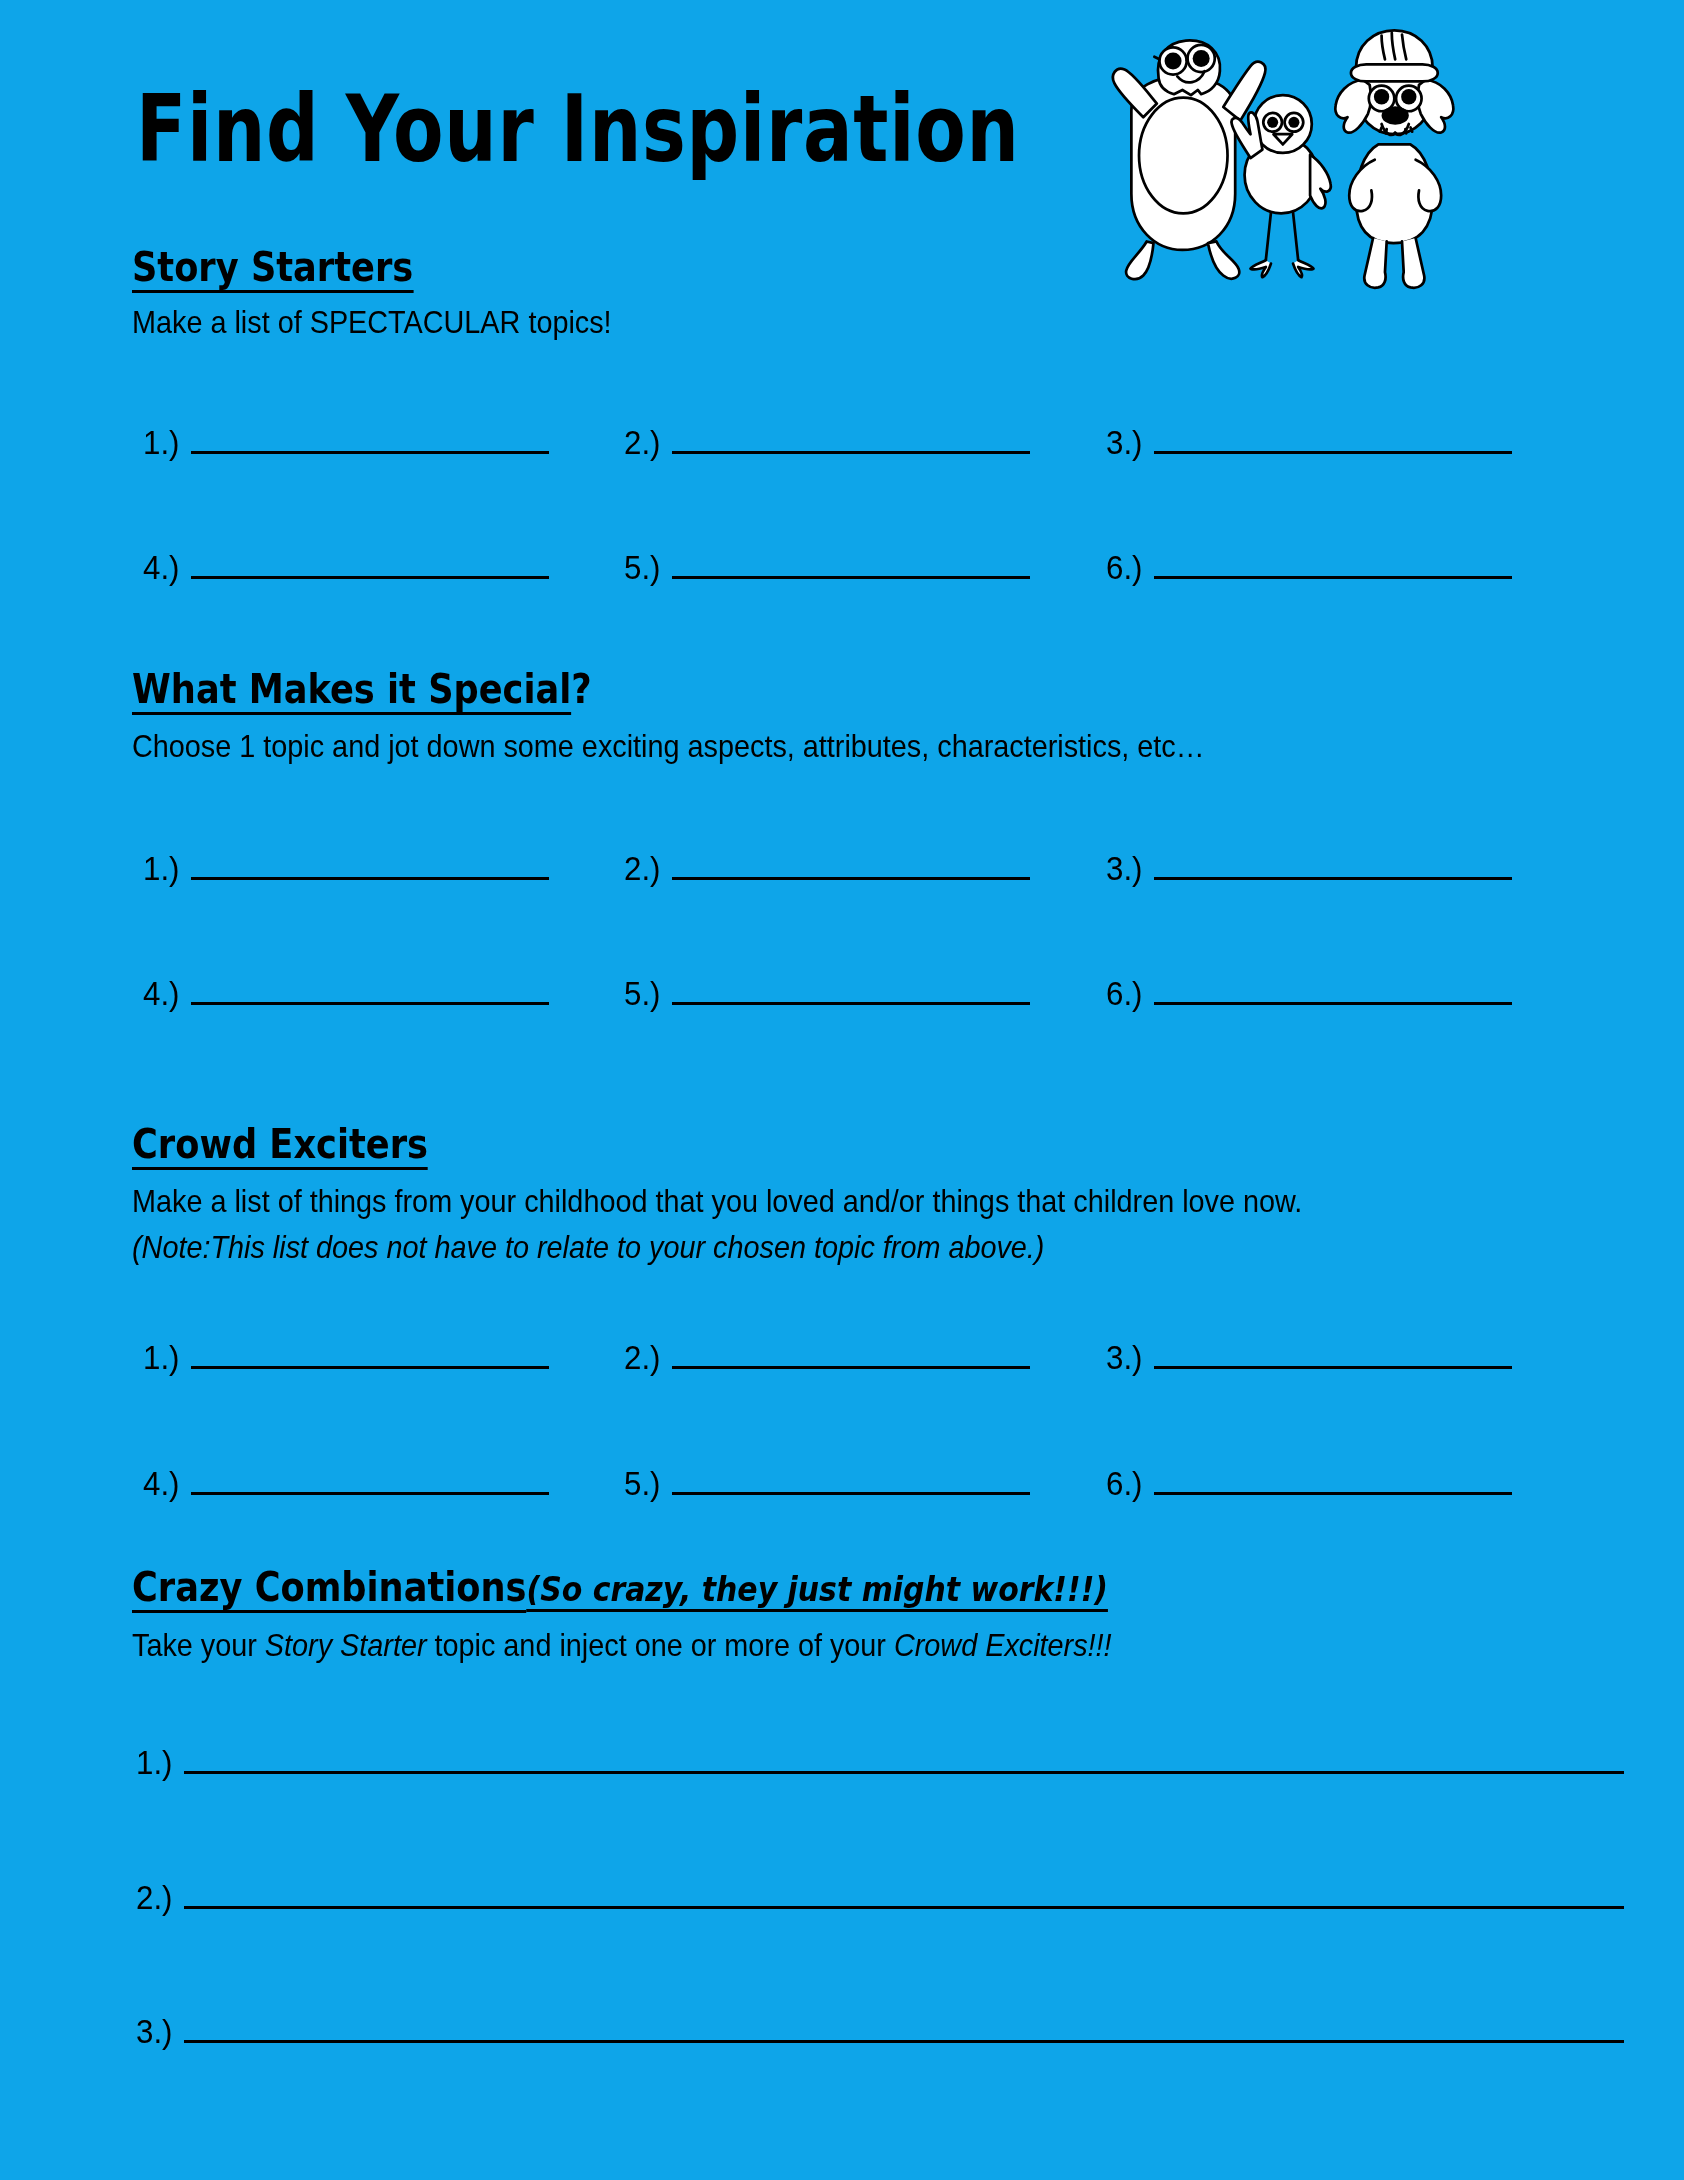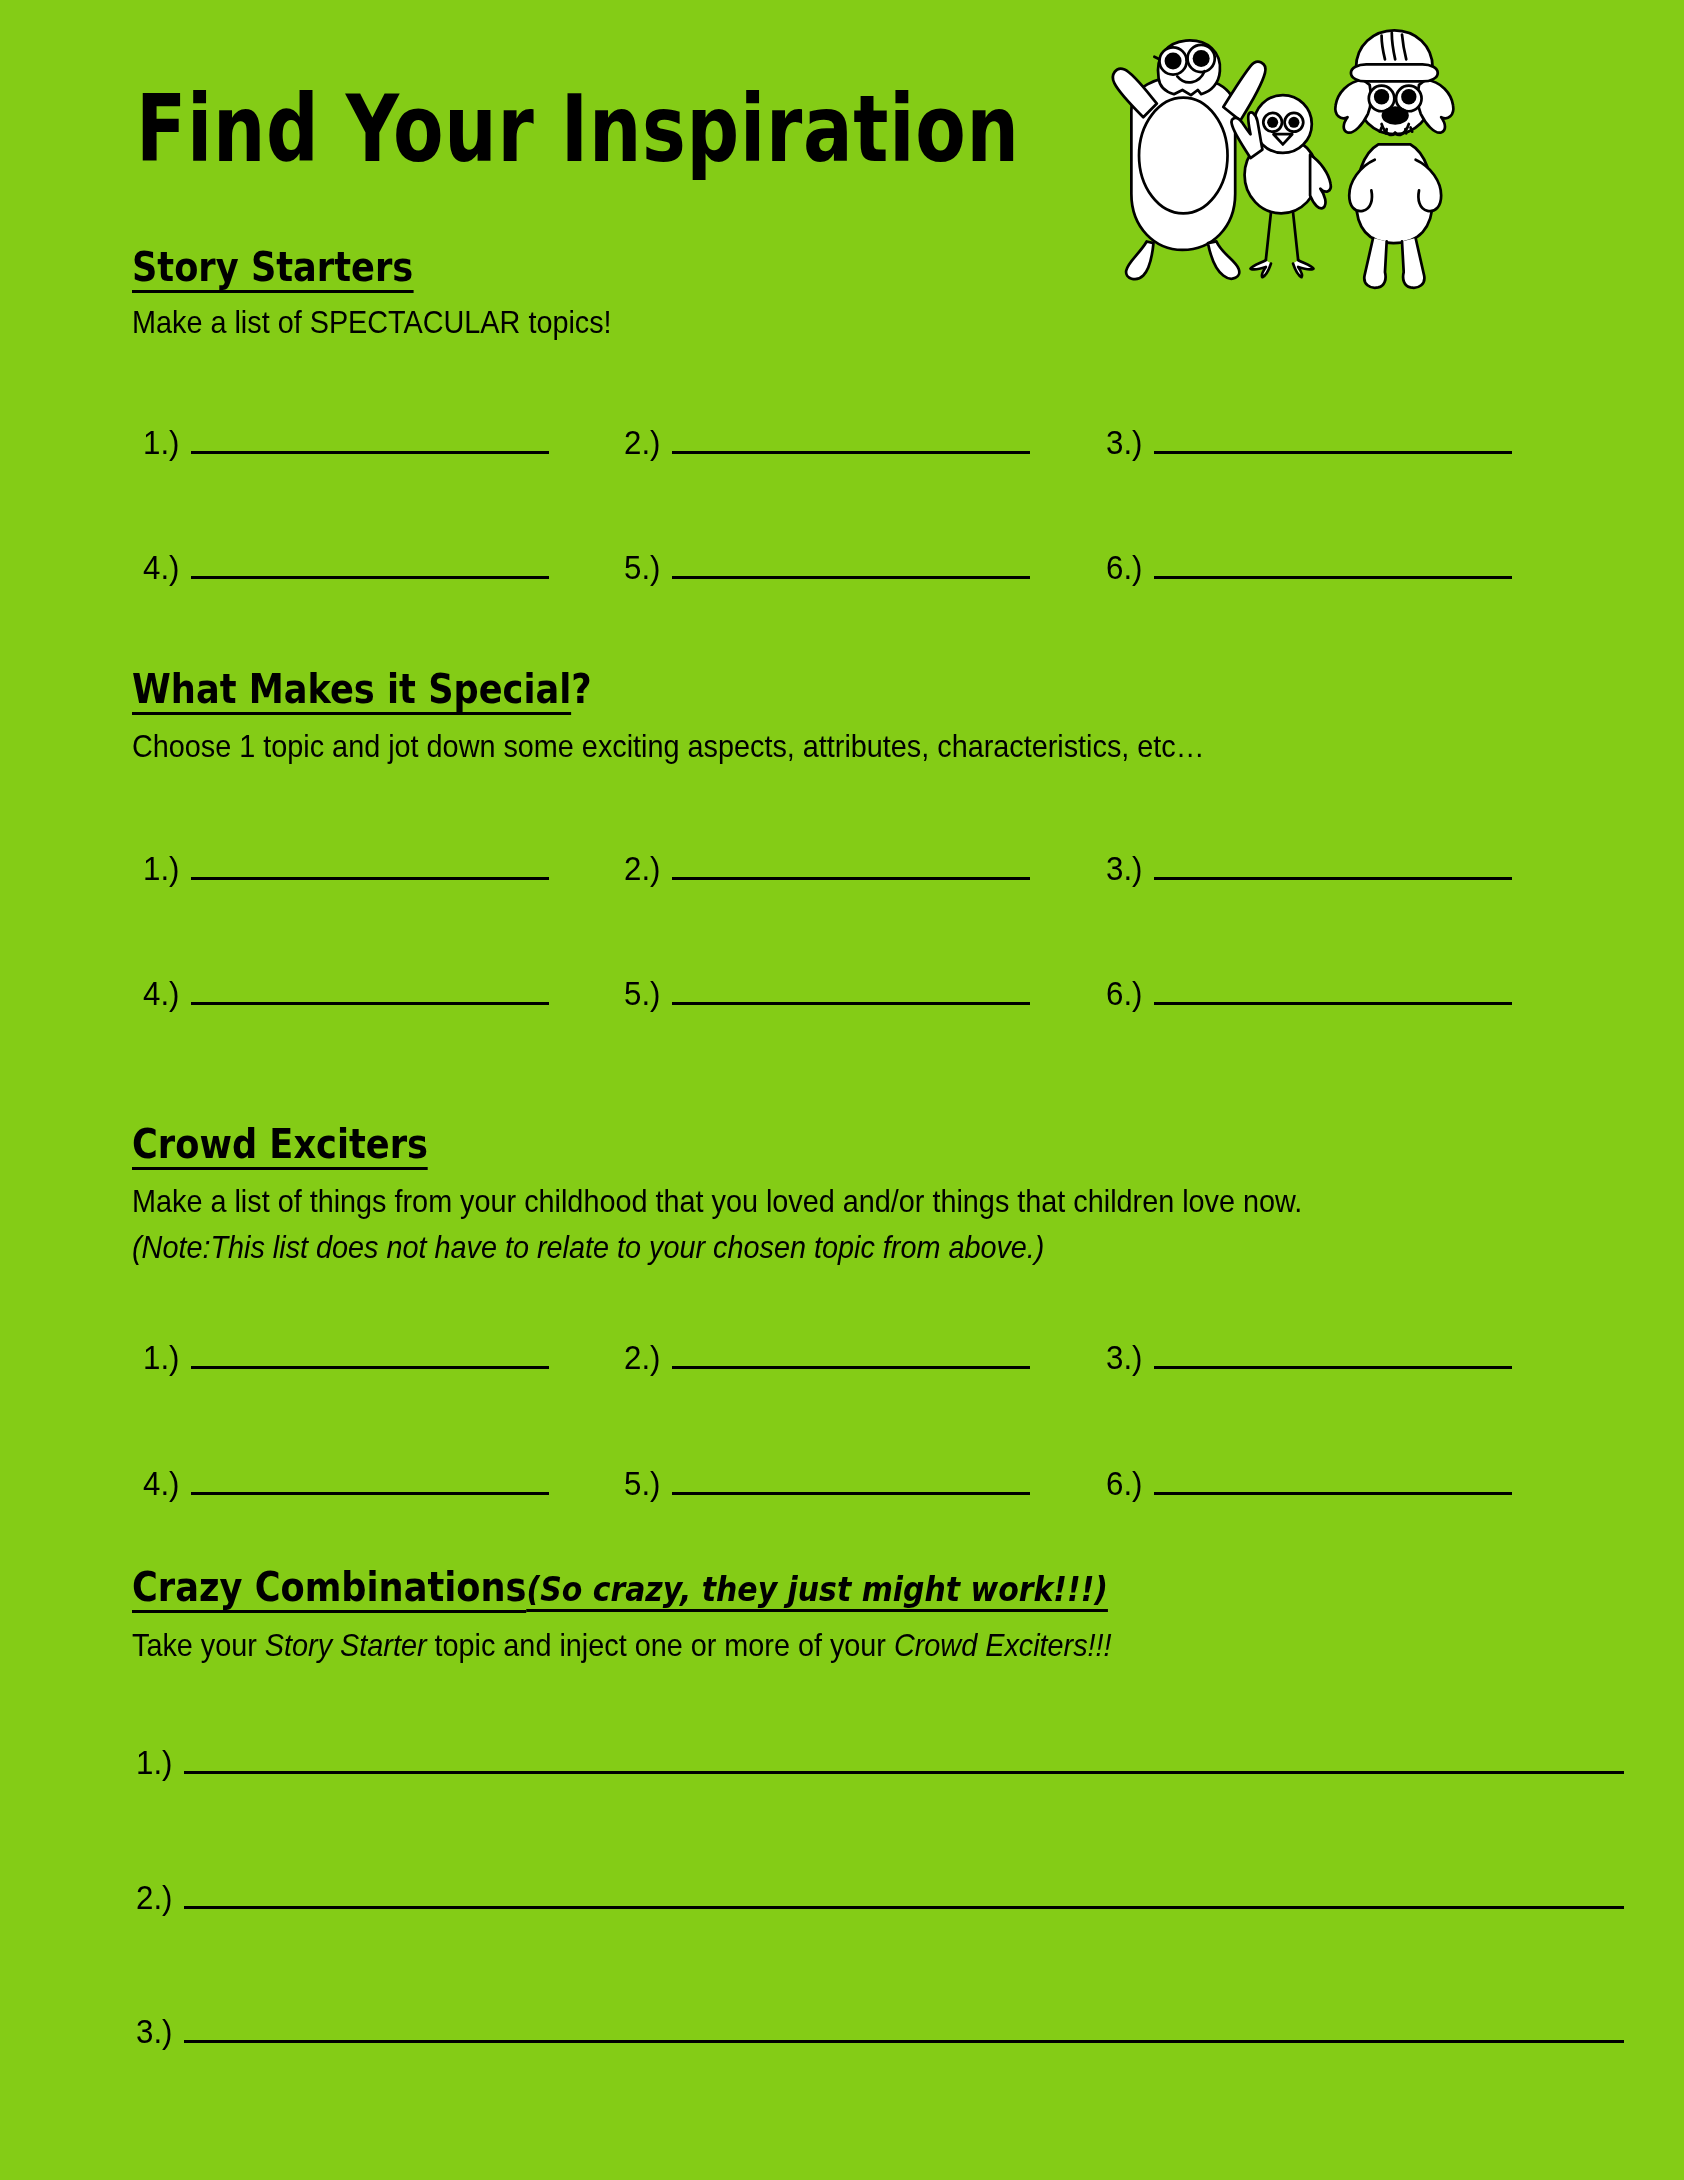--- a/index.html
+++ b/index.html
@@ -14,21 +14,21 @@
     font-family: "Liberation Sans", sans-serif;
     color: #000000;
     overflow: hidden;
   }
 
   .page {
     position: absolute;
     left: 0; top: 0;
     width: 1685px;
     height: 2181px;
-    background: #84cc16;
+    background: #0ea5e9;
   }
 
   
   .header {
     position: absolute;
     left: 0; top: 0;
     width: 1685px;
     height: 298px;
   }
   .title {

